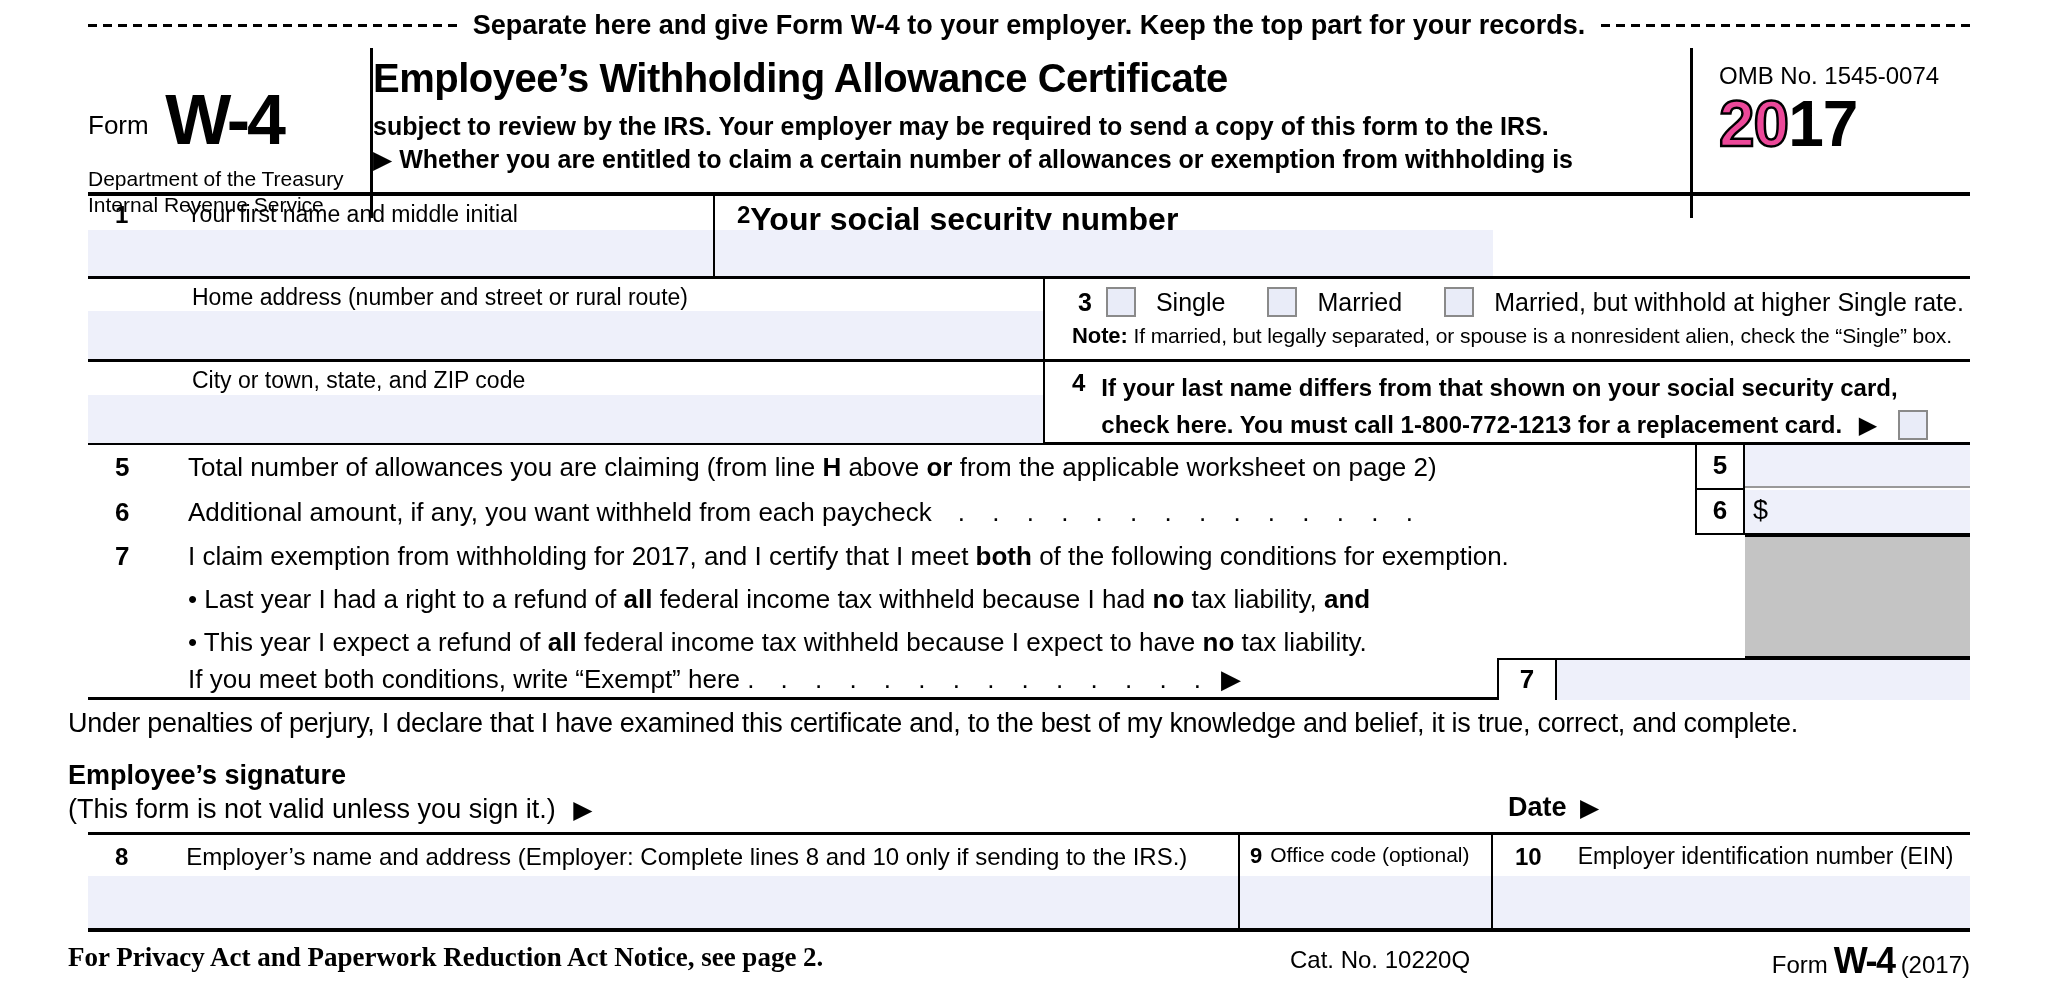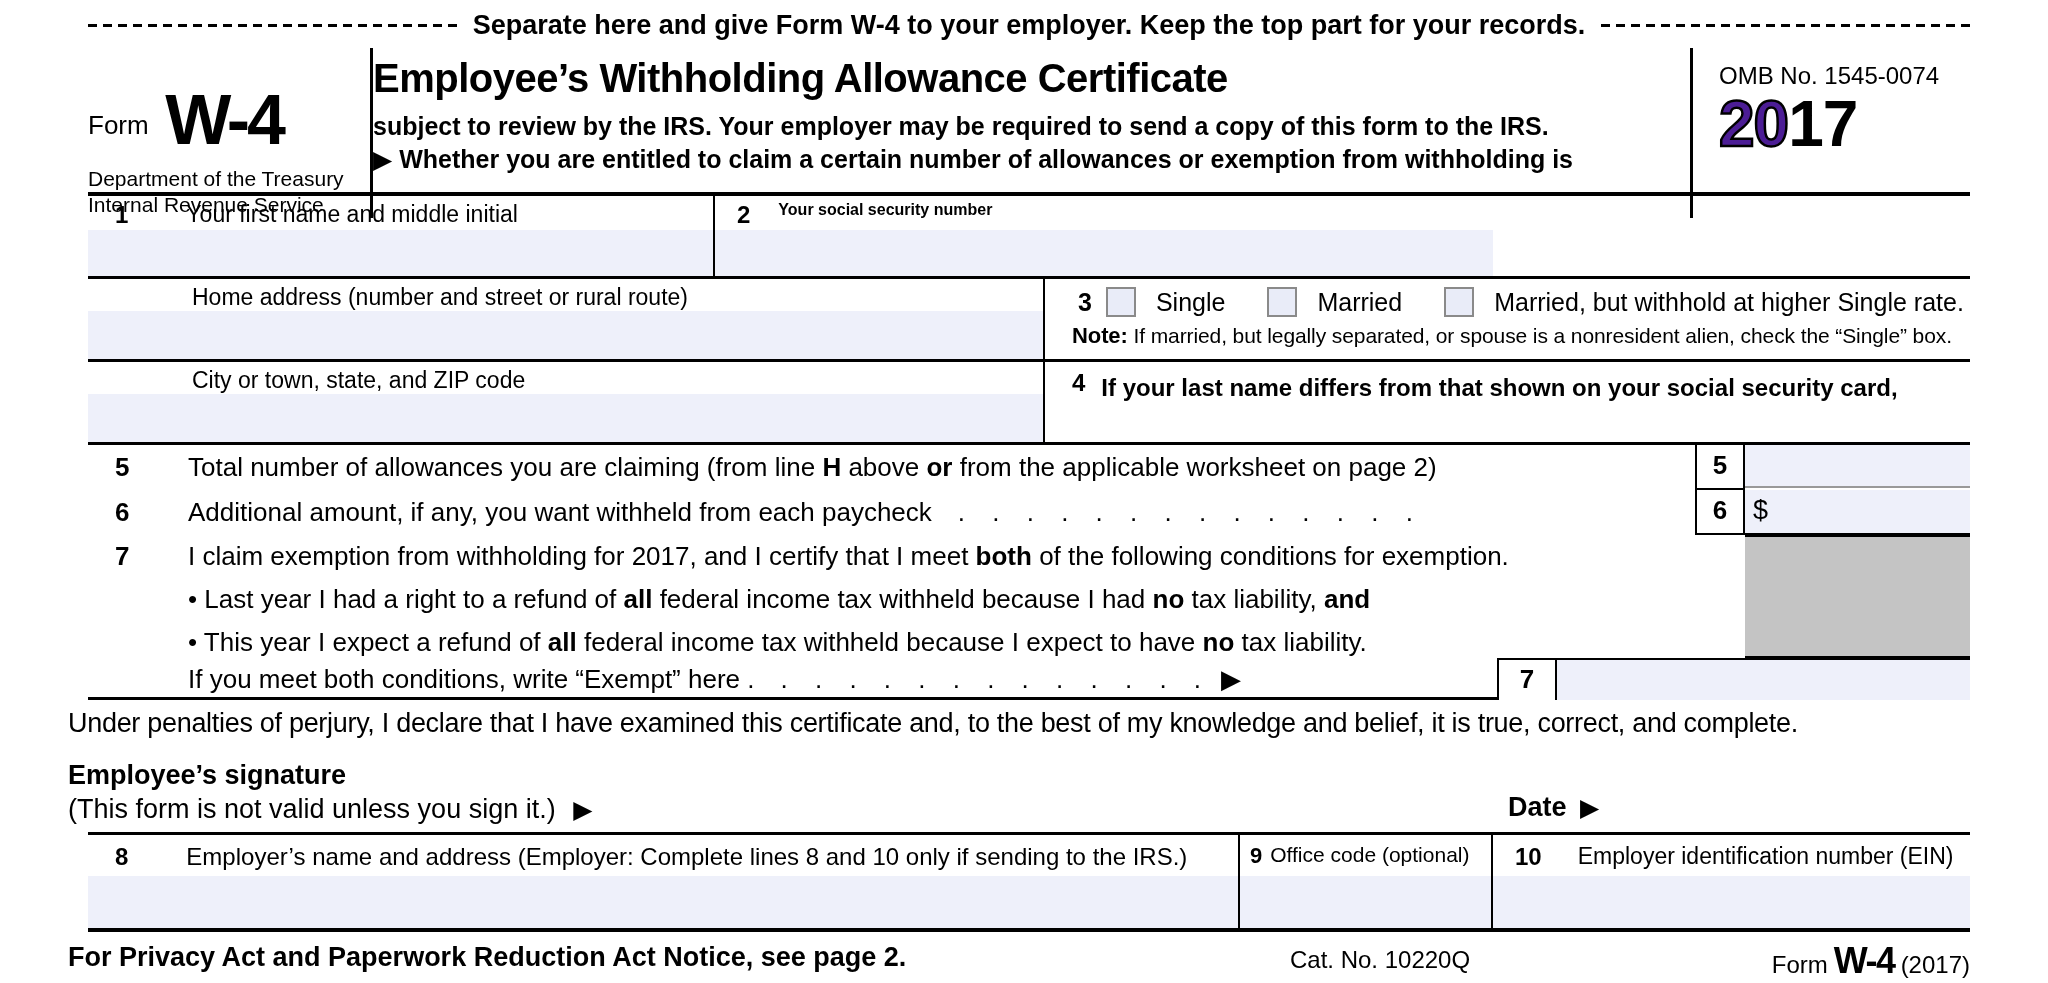--- a/index.html
+++ b/index.html
@@ -25,21 +25,21 @@
   .hdr-col1 { padding-top:32px; }
   .form-word { font-size:26px; display:inline-block; vertical-align:baseline; }
   .form-num  { font-size:70px; font-weight:900; letter-spacing:-3px; display:inline-block; vertical-align:-10px; margin-left:12px; }
   .agency { font-size:21px; line-height:26px; margin-top:6px; }
   .hdr-col2 { border-left:3px solid #000; border-right:3px solid #000; padding-top:8px; }
   .main-title { font-size:40px; font-weight:bold; letter-spacing:-0.5px; }
   .subtitle { font-size:25px; font-weight:bold; line-height:33px; margin-top:9px; }
   .hdr-col3 { padding-left:26px; }
   .omb { font-size:24px; margin-top:14px; white-space:nowrap; }
   .year { margin-top:2px; font-size:64px; font-weight:900; letter-spacing:-1px; line-height:64px; }
-  .year-outline { color:#4c1d95; -webkit-text-stroke:2.5px #000; }
+  .year-outline { color:#ec4899; -webkit-text-stroke:2.5px #000; }
   .arrow { display:inline-block; }
 
   
   .cellnum { font-weight:bold; font-size:24px; }
   .celllabel { font-size:23px; }
   .blue-input { position:absolute; left:0; right:0; bottom:0; background:var(--input-bg,#eef0fa); }
 
   #row1 { position:absolute; left:88px; top:196px; width:1882px; height:83px;
           display:grid; grid-template-columns:627px 778px 477px; border-bottom:3px solid #000; }
   #row1 > div { position:relative; }
@@ -99,21 +99,21 @@
   #row8 { position:absolute; left:88px; top:832px; width:1882px; height:100px;
           display:grid; grid-template-columns:1152px 253px 477px;
           border-top:3px solid #000; border-bottom:4px solid #000; }
   #row8 > div { position:relative; }
   #row8 .blue-input { height:52px; }
   .cell9 { padding:8px 0 0 10px; font-size:21px; display:flex; gap:8px; }
   .cell9 .cellnum { font-size:22px; }
 
   
   #footer { position:absolute; left:68px; top:940px; width:1902px; height:43px; }
-  .privacy { position:absolute; left:0; top:2px; font-weight:bold; font-size:27px; }
+  .privacy { position:absolute; left:0; top:2px; font-weight:bold; font-size:27px;font-family:Liberation Serif, serif; }
   .catno { position:absolute; left:1222px; top:6px; font-size:24px; }
   .form-ref { position:absolute; right:0; top:0; display:flex; align-items:baseline; }
   .form-ref .fw { font-size:24px; }
   .form-ref .fn { font-size:36px; font-weight:900; letter-spacing:-1.5px; margin:0 6px; }
 </style>
 </head>
 <body>
 
 <div id="page">
 
@@ -153,21 +153,21 @@
     <div class="vline-r">
       <div class="lblrow" style="padding-left:27px;">
         <span class="cellnum">1</span>
         <span class="celllabel" style="margin-left:58px;">Your first name and middle initial</span>
       </div>
       <div class="blue-input" style="height:46px;"></div>
     </div>
     <div>
       <div class="lblrow" style="padding-left:22px;">
         <span class="cellnum">2</span>
-        <span class="celllabel b" style="margin-left:28px; font-size:16px;">Your social security number</span>
+        <span class="celllabel b" style="font-size:32px;">Your social security number</span>
       </div>
       <div class="blue-input" style="height:46px;"></div>
     </div>
   </div>
 
   <div id="row2">
     <div class="vline-r">
       <div class="lblrow" style="padding-left:104px;">
         <span class="celllabel">Home address (number and street or rural route)</span>
       </div>
@@ -196,20 +196,25 @@
       <div class="lblrow" style="padding-left:104px;">
         <span class="celllabel">City or town, state, and ZIP code</span>
       </div>
       <div class="blue-input" style="height:48px;"></div>
     </div>
     <div>
       <div class="line4">
         <span class="cellnum">4</span>
         <div class="line4-text">
           <div>If your last name differs from that shown on your social security card,</div>
+          <div>
+            <span>check here. You must call 1-800-772-1213 for a replacement card.</span>
+            <span class="arrow">▶</span>
+            <span class="checkbox"></span>
+          </div>
         </div>
       </div>
     </div>
   </div>
 
   <div id="lines567">
     <span class="lnum" style="top:7px;">5</span>
     <span class="ltext" style="left:100px; top:7px;"><span>Total number of allowances you are claiming (from line </span><span class="b">H</span><span> above </span><span class="b">or</span><span> from the applicable worksheet on page 2)</span></span>
     <div class="numbox box5">5</div>
     <div class="in5"></div>

